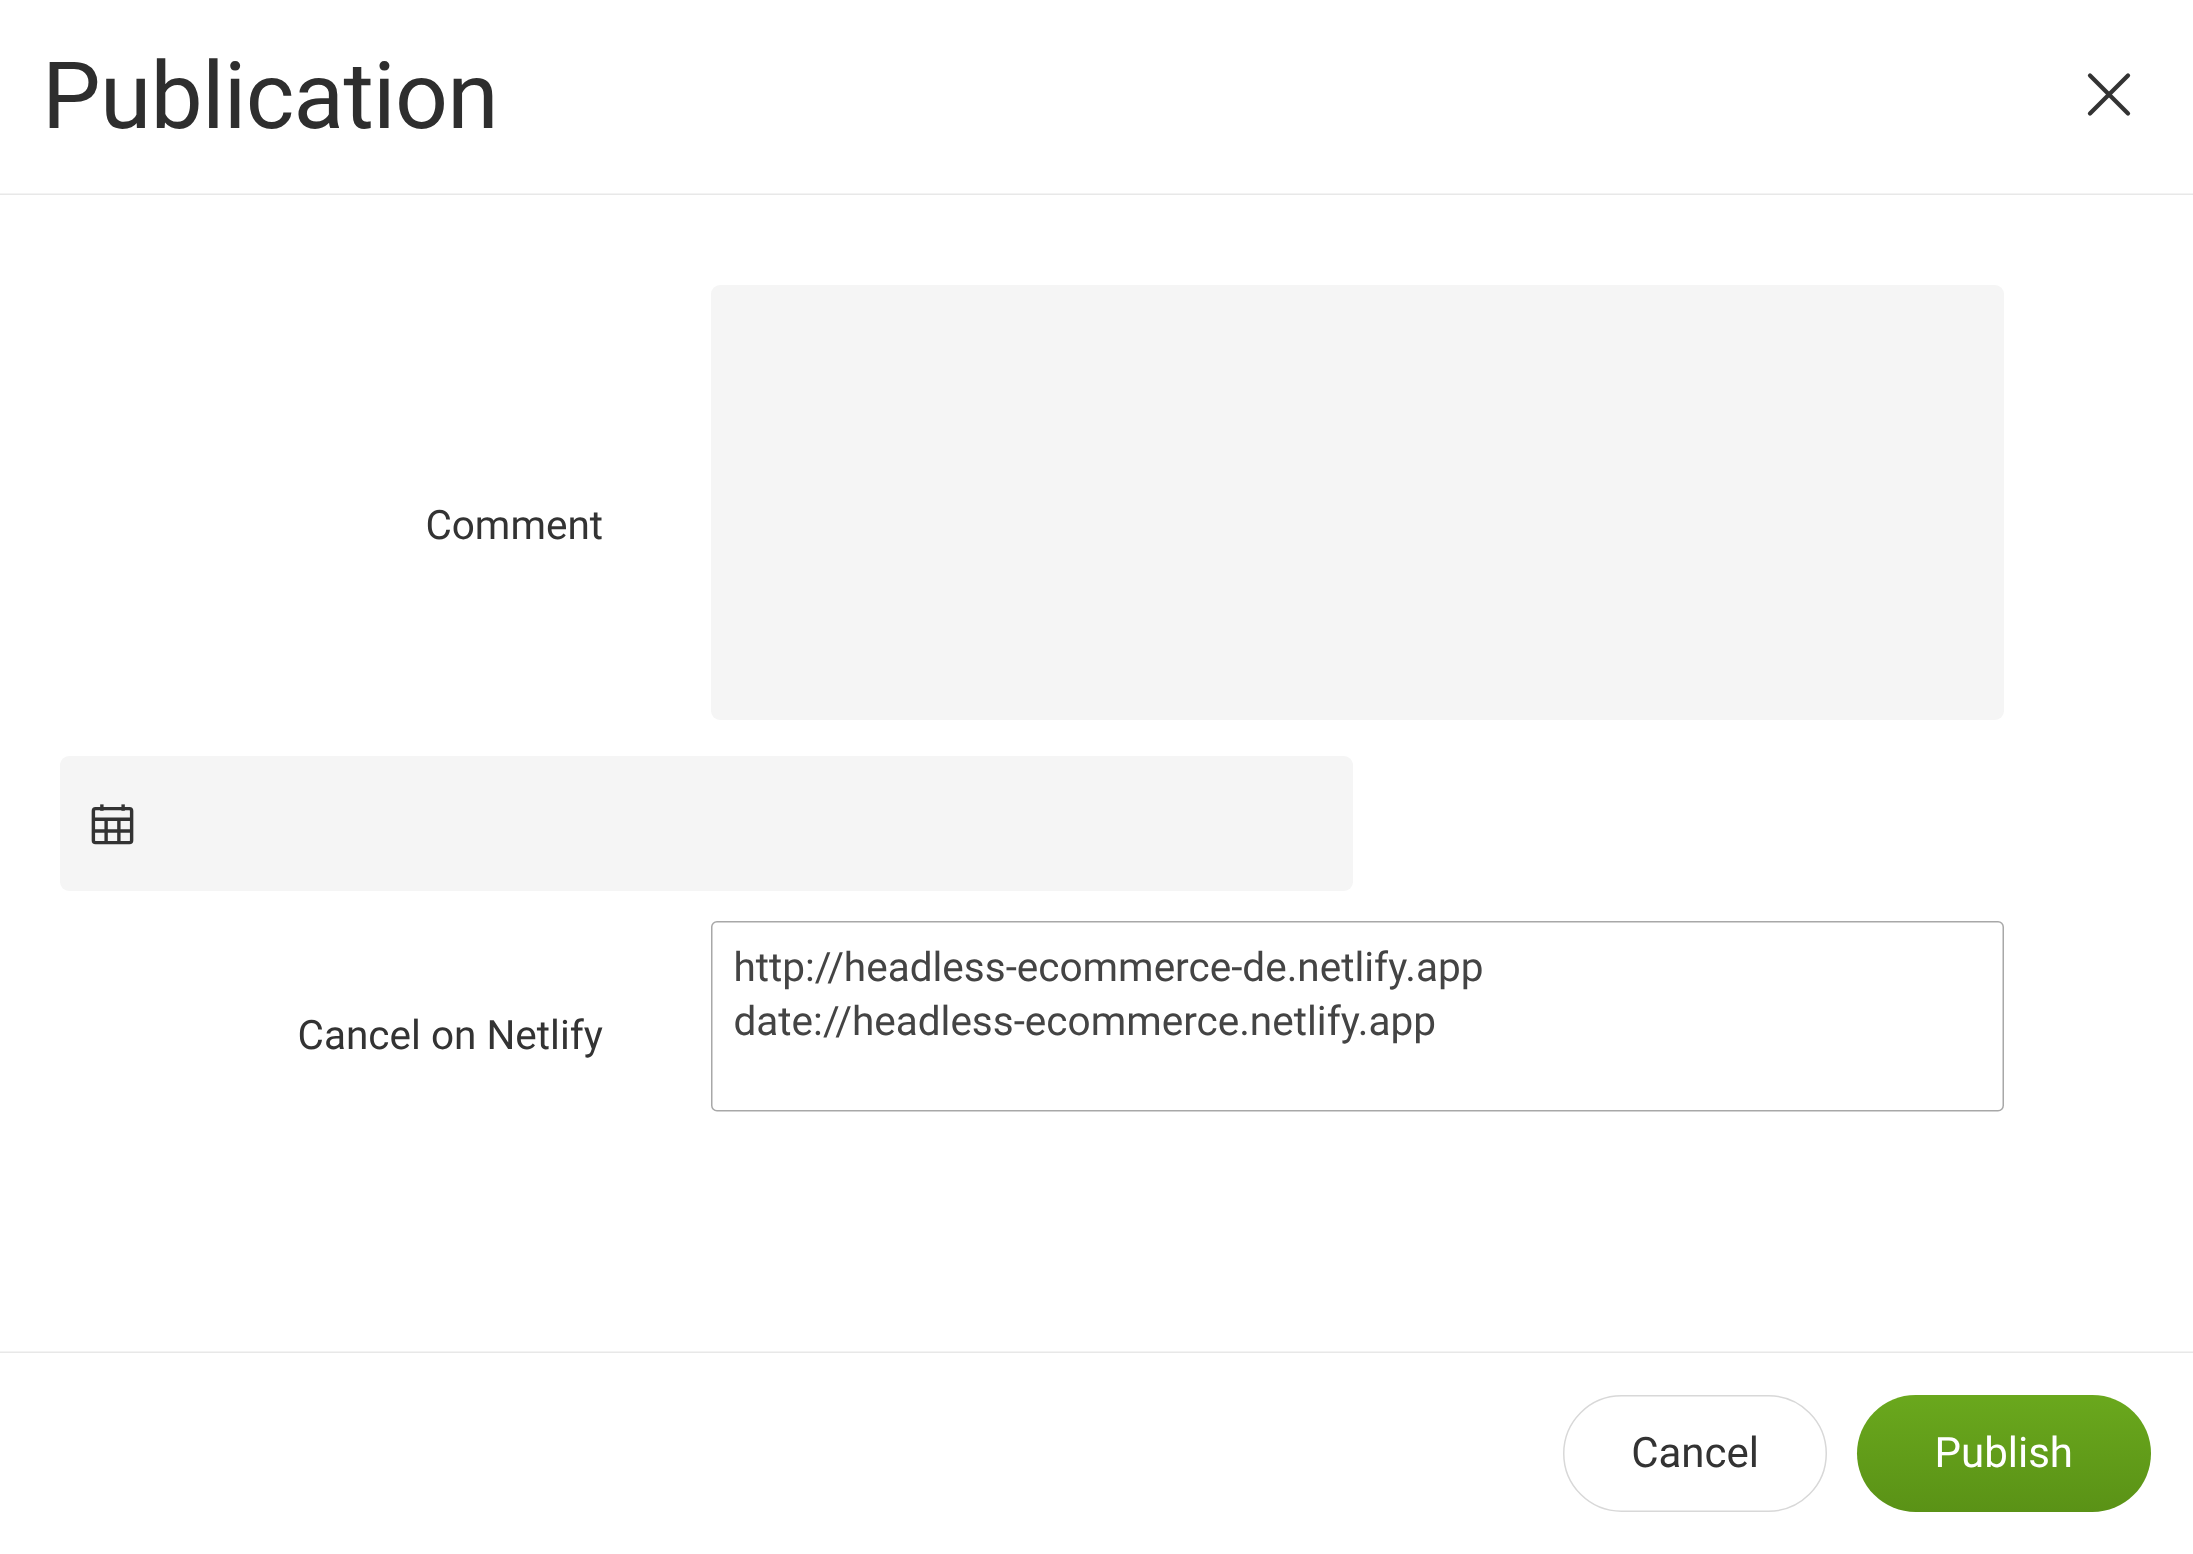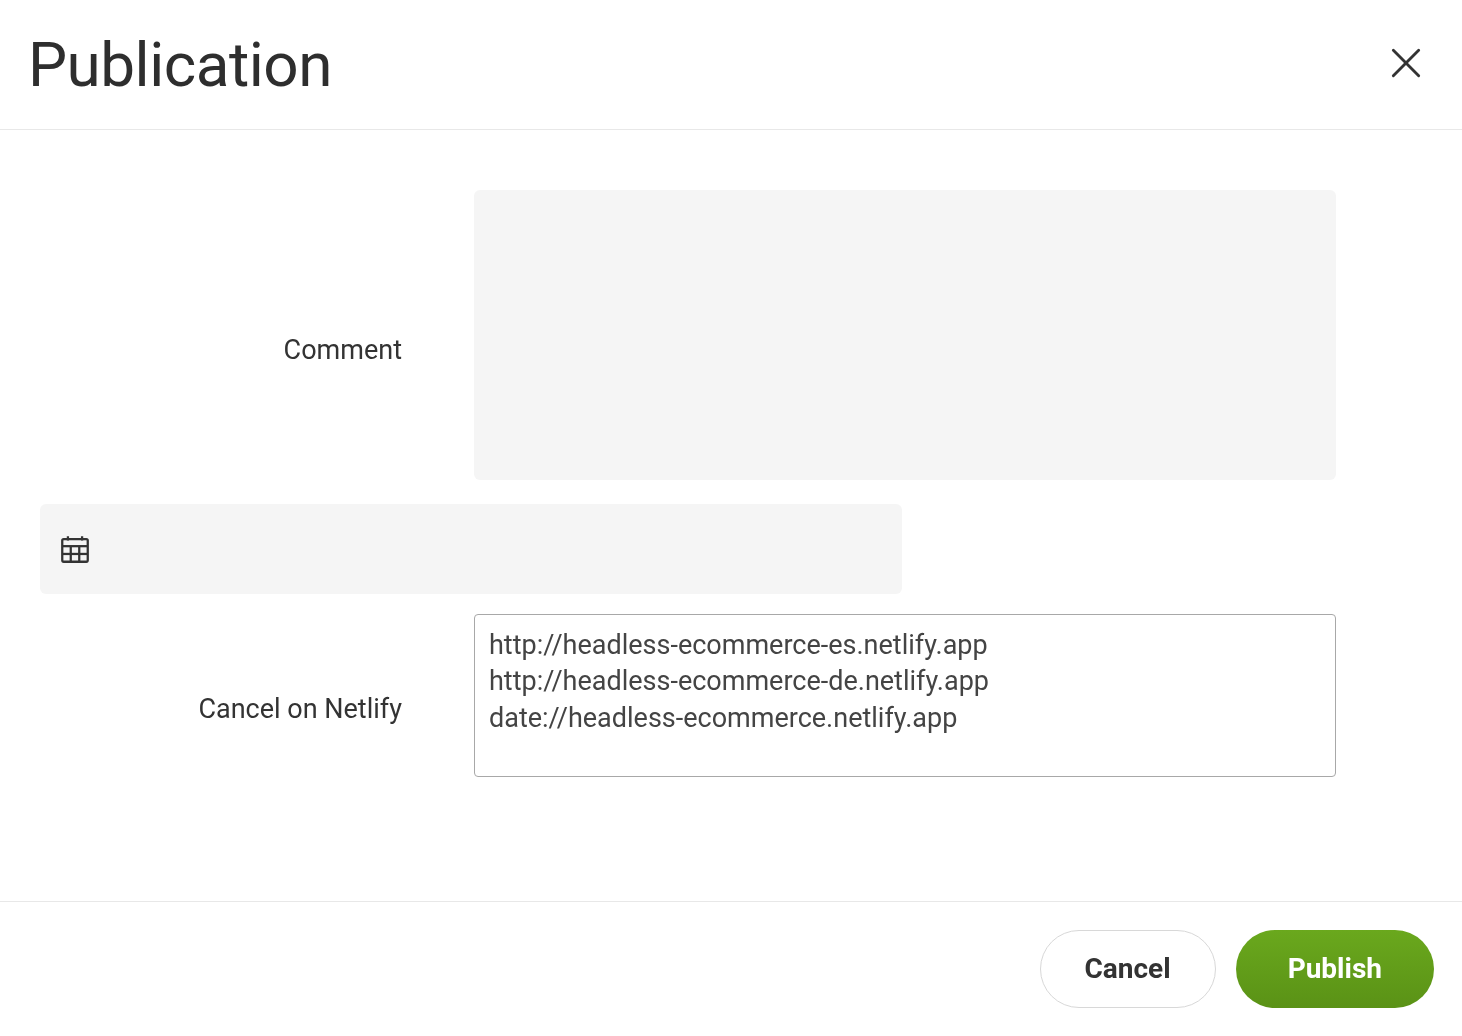--- a/index.html
+++ b/index.html
@@ -153,21 +153,21 @@
     .modal-footer {
       border-top: 1px solid #e8e8e8;
       padding: 28px 28px 28px 28px;
       display: flex;
       justify-content: flex-end;
       gap: 20px;
     }
 
     .btn {
       font-size: 28px;
-      font-weight: 700;
+      font-weight: 400;
       border-radius: 999px;
       padding: 24px 44px;
       cursor: pointer;
       font-family: inherit;
       line-height: 1;
     }
 
     .btn-cancel {
       background: #fff;
       color: #333;
@@ -224,21 +224,20 @@
           </span>
           <input type="text" class="date-input" value="" style="">
         </div>
       </div>
     </div>
 
     <div class="form-row">
       <label class="form-label">Cancel on Netlify</label>
       <div class="form-control-wrap">
         <div class="urls-box">
-          <span class="url-line">http://headless-ecommerce-es.netlify.app</span>
           <span class="url-line">http://headless-ecommerce-de.netlify.app</span>
           <span class="url-line">date://headless-ecommerce.netlify.app</span>
         </div>
       </div>
     </div>
 
   </div>
 
   <div class="modal-footer">
     <button class="btn btn-cancel">Cancel</button>

